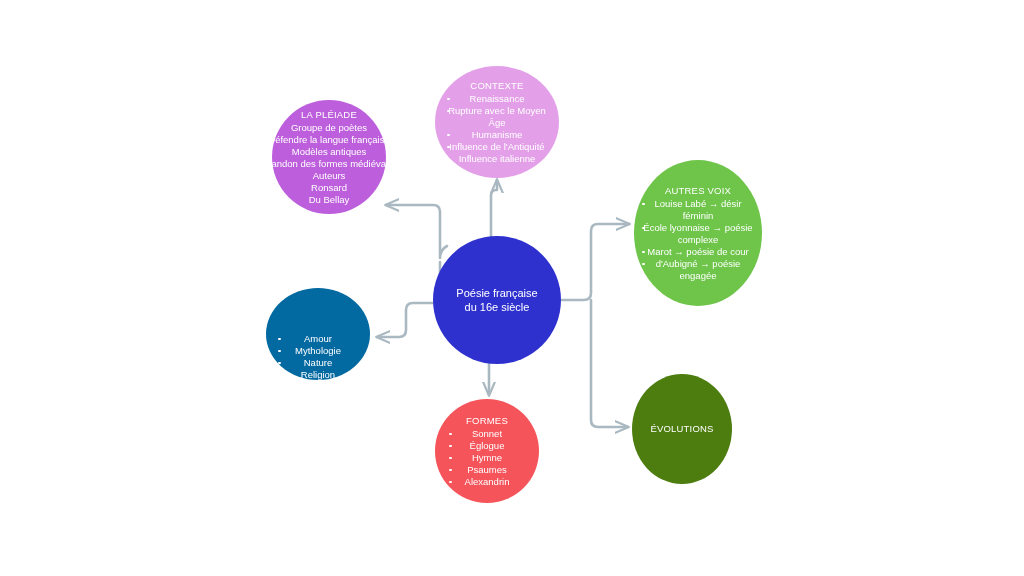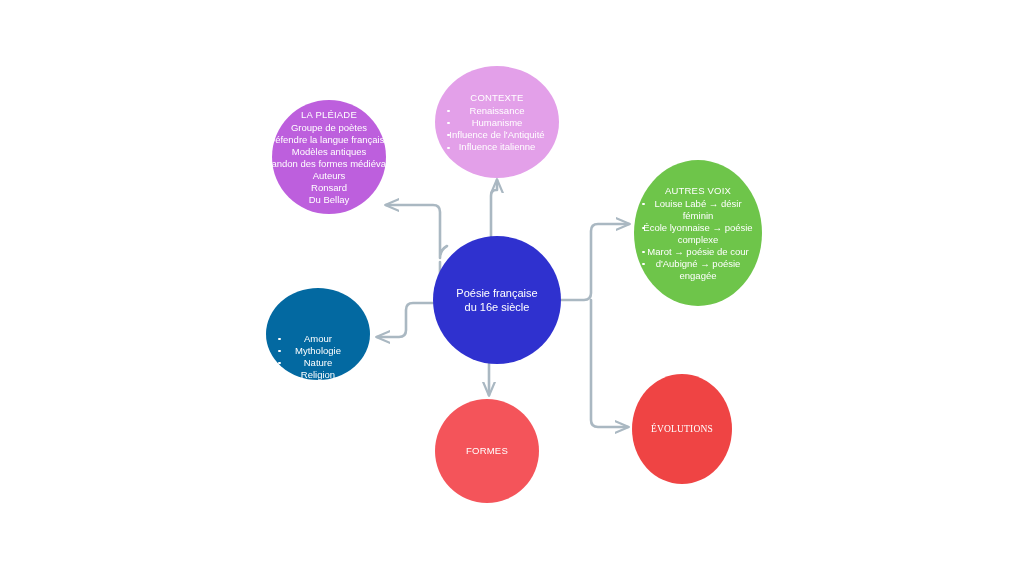--- a/index.html
+++ b/index.html
@@ -171,20 +171,21 @@
       <path d="M 561 300 L 584 300 Q 591 300 591 293 L 591 231 Q 591 224 598 224 L 629 224" marker-end="url(#arrow)"></path>
       <path d="M 591 300 L 591 420 Q 591 427 598 427 L 628 427" marker-end="url(#arrow)"></path>
       <path d="M 489 364 L 489 395" marker-end="url(#arrow)"></path>
     </g>
   </svg>
 
   <div class="node" id="node-contexte" style="background: rgb(227, 160, 233);">
     <div class="node-title">CONTEXTE</div>
     <ul class="bullets">
       <li><span class="dot"></span><span>Renaissance</span></li>
+      <li><span class="dot"></span><span>Rupture avec le Moyen Âge</span></li>
       <li><span class="dot"></span><span>Humanisme</span></li>
       <li><span class="dot"></span><span>Influence de l'Antiquité</span></li>
       <li class="big-line"><span class="dot" style="top:6px"></span><span>Influence italienne</span></li>
     </ul>
   </div>
 
   <div class="node" id="node-pleiade" style="background: rgb(189, 95, 221);">
     <div class="node-title">LA PLÉIADE</div>
     <div class="node-lines">
       <div class="node-line">Groupe de poètes</div>
@@ -218,19 +219,26 @@
       <li><span class="dot"></span><span>Amour</span></li>
       <li><span class="dot"></span><span>Mythologie</span></li>
       <li><span class="dot"></span><span>Nature</span></li>
       <li><span class="dot"></span><span>Religion</span></li>
       <li><span class="dot"></span><span>Mort / temps</span></li>
     </ul>
   </div>
 
   <div class="node" id="node-formes" style="background: rgb(244, 84, 90);">
     <div class="node-title">FORMES</div>
-  </div>
-
-  <div class="node" id="node-evolutions" style="background: #ef4444; font-family: Liberation Serif, serif;">
+    <ul class="bullets">
+      <li><span class="dot"></span><span>Sonnet</span></li>
+      <li><span class="dot"></span><span>Églogue</span></li>
+      <li><span class="dot"></span><span>Hymne</span></li>
+      <li><span class="dot"></span><span>Psaumes</span></li>
+      <li><span class="dot"></span><span>Alexandrin</span></li>
+    </ul>
+  </div>
+
+  <div class="node" id="node-evolutions" style="background: #4d7c0f;">
     <div class="node-title">ÉVOLUTIONS</div>
   </div>
 
 </div>
 
 </body></html>

